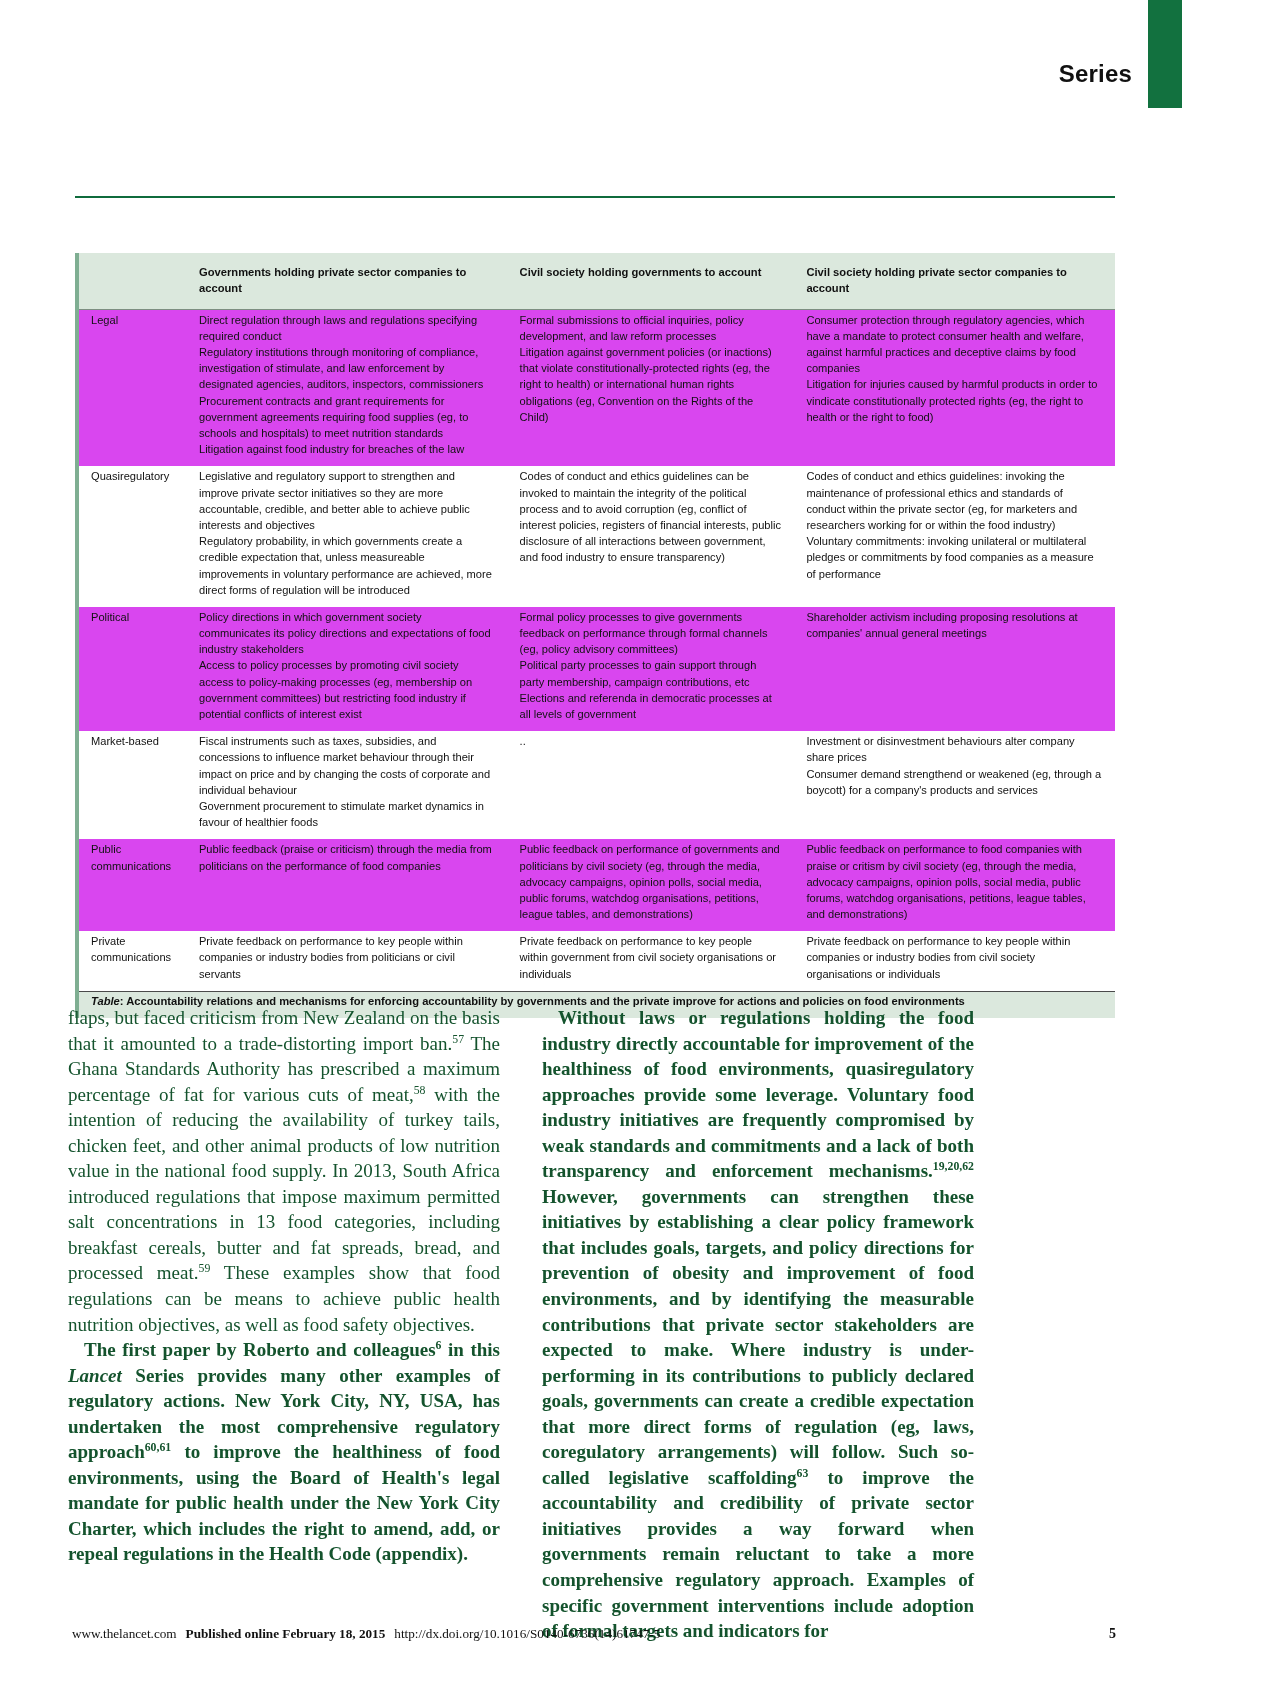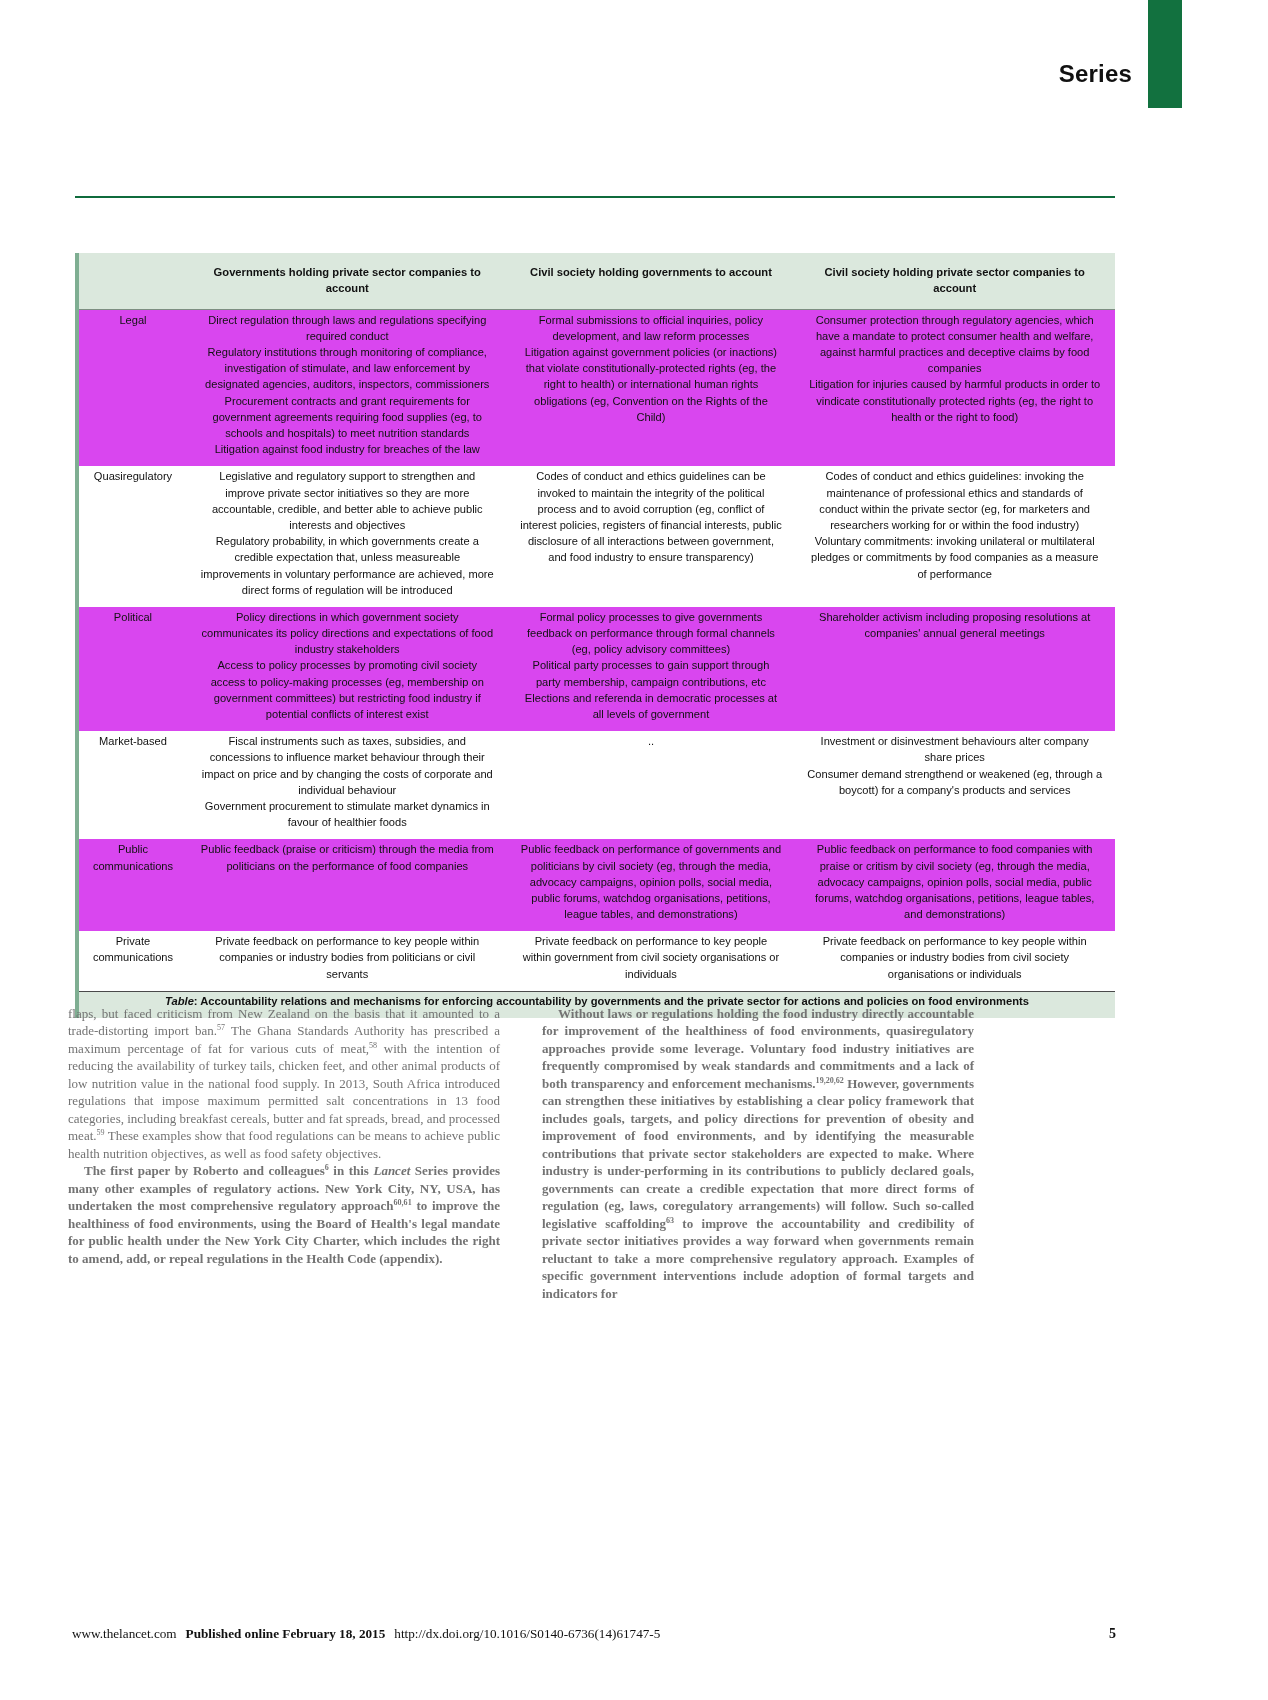--- a/index.html
+++ b/index.html
@@ -46,21 +46,21 @@
   }
   table.acct {
     width: 100%;
     border-collapse: collapse;
     font-size: 11.1px;
     line-height: 1.46;
     color: #111;
   }
   table.acct th, table.acct td {
     vertical-align: top;
-    text-align: center;
+    text-align: left;
     padding: 2px 12px 9px 12px;
   }
   table.acct thead th {
     background: #dbe8dd;
     font-weight: bold;
     font-size: 11.2px;
     padding-top: 11px;
     padding-bottom: 12px;
     border-bottom: 1.4px solid #7d8f81;
   }
@@ -82,23 +82,23 @@
   .caption-row em { font-style: italic; }
 
   
   .body-cols {
     position: absolute;
     top: 1005px; left: 68px;
     width: 1076px;
     display: flex;
     gap: 42px;
     font-family: "Liberation Serif", serif;
-    font-size: 13px;
+    font-size: 19px;
     line-height: 1.345;
-    color: #737373;
+    color: #14532d;
   }
   .body-cols .col { width: 432px; }
   .body-cols p {
     margin: 0;
     text-align: justify;
     text-justify: inter-word;
     hyphens: auto;
   }
   .body-cols p.indent { text-indent: 16px; font-weight: bold; }
   sup { font-size: .62em; vertical-align: super; line-height: 0; }
@@ -219,21 +219,21 @@
             <span>Private feedback on performance to key people within government from civil society organisations or individuals</span>
           </td>
           <td class="col-c cell-lines">
             <span>Private feedback on performance to key people within companies or industry bodies from civil society organisations or individuals</span>
           </td>
         </tr>
       </tbody>
     <tfoot>
       <tr class="caption-row">
         <td colspan="4">
-          <em>Table</em><span>: Accountability relations and mechanisms for enforcing accountability by governments and the private sector for actions and policies on food environments</span>
+          <em>Table</em><span>: Accountability relations and mechanisms for enforcing accountability by governments and the private improve for actions and policies on food environments</span>
         </td>
       </tr>
     </tfoot>
   </table>
 </div>
 
 <div class="body-cols">
   <div class="col">
       <p>flaps, but faced criticism from New Zealand on the basis that it amounted to a trade-distorting import ban.<sup>57</sup> The Ghana Standards Authority has prescribed a maximum percentage of fat for various cuts of meat,<sup>58</sup> with the intention of reducing the availability of turkey tails, chicken feet, and other animal products of low nutrition value in the national food supply. In 2013, South Africa introduced regulations that impose maximum permitted salt concentrations in 13 food categories, including breakfast cereals, butter and fat spreads, bread, and processed meat.<sup>59</sup> These examples show that food regulations can be means to achieve public health nutrition objectives, as well as food safety objectives.</p>
       <p class="indent">The first paper by Roberto and colleagues<sup>6</sup> in this <span class="ital">Lancet</span> Series provides many other examples of regulatory actions. New York City, NY, USA, has undertaken the most comprehensive regulatory approach<sup>60,61</sup> to improve the healthiness of food environments, using the Board of Health's legal mandate for public health under the New York City Charter, which includes the right to amend, add, or repeal regulations in the Health Code (appendix).</p>

